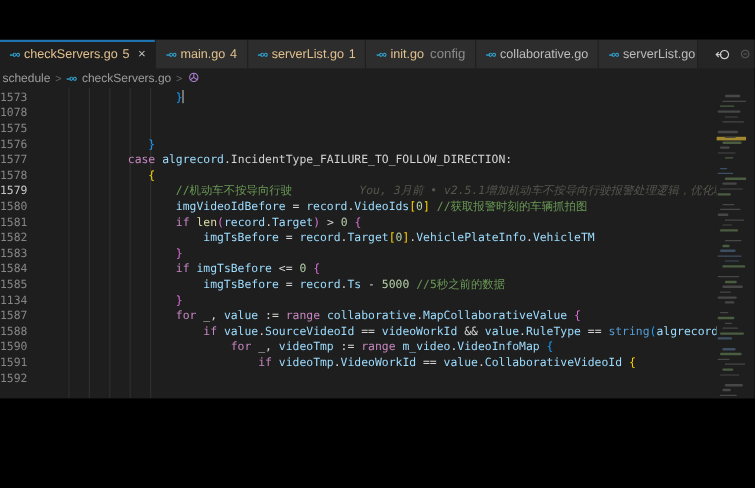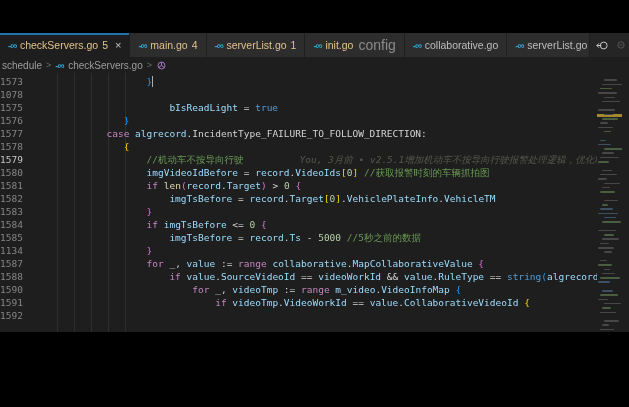--- a/index.html
+++ b/index.html
@@ -10,21 +10,21 @@
   
   #tabbar{position:absolute;top:0;left:0;width:629px;height:24px;background:#252526;display:flex;overflow:hidden;}
   .tab{height:24px;display:flex;align-items:center;flex:0 0 auto;padding:0 8px;background:#2d2d2d;
        border-right:1px solid #1f1f1f;font-size:10.5px;color:#e2c08d;position:relative;white-space:nowrap;cursor:pointer;}
   .tab.plain{color:#bdbdbd;}
   .tab.active{background:#1e1e1e;}
   .tab.active::before{content:"";position:absolute;top:0;left:0;right:0;height:2px;background:#1f74b0;}
   .tab.clip{max-width:66px;overflow:hidden;}
   .go-ic{color:#2fa8d8;font-size:9.5px;font-weight:bold;margin-right:4px;letter-spacing:-1px;}
   .tab .badge{margin-left:4px;}
-  .tab .detail{margin-left:5px;color:#8a8a8a;font-size:14px;}
+  .tab .detail{margin-left:5px;color:#8a8a8a;font-size:11px;}
   .tab .close{margin-left:7px;color:#c5c5c5;font-size:11px;line-height:10px;}
   #tabactions{margin-left:auto;display:flex;align-items:center;gap:6px;padding:0 2px 0 6px;background:#252526;flex:0 0 auto;}
   #tabactions svg{display:block;}
 
   
   #breadcrumb{position:absolute;top:24px;left:0;width:629px;height:16px;display:flex;align-items:center;
               font-size:10px;color:#9d9d9d;padding-left:2px;gap:4px;white-space:nowrap;}
   .bc-sep{color:#6a6a6a;font-size:9px;}
   #breadcrumb .go-ic{margin-right:1px;}
 
@@ -122,21 +122,21 @@
       </div>
 
     <div id="codearea">
         <div class="guide" style="left: 57px;"></div>
         <div class="guide" style="left: 74px;"></div>
         <div class="guide" style="left: 91px;"></div>
         <div class="guide" style="left: 108px;"></div>
         <div class="guide" style="left: 125px;"></div>
         <div class="line"><span class="lnum">1573</span><span class="lcode"><span class="tk-pl">                </span><span class="tk-bb">}</span><span class="cursor"></span></span></div>
         <div class="line"><span class="lnum">1078</span><span class="lcode"></span></div>
-        <div class="line"><span class="lnum">1575</span><span class="lcode"><span class="tk-pl">                    </span><span class="tk-var">bIsReadLight</span><span class="tk-pl"> = </span><span class="tk-blue">true</span></span></div>
+        <div class="line"><span class="lnum">1575</span></div>
         <div class="line"><span class="lnum">1576</span><span class="lcode"><span class="tk-pl">            </span><span class="tk-bb">}</span></span></div>
         <div class="line"><span class="lnum">1577</span><span class="lcode"><span class="tk-pl">         </span><span class="tk-kw">case</span><span class="tk-pl"> </span><span class="tk-var">algrecord</span><span class="tk-pl">.IncidentType_FAILURE_TO_FOLLOW_DIRECTION:</span></span></div>
         <div class="line"><span class="lnum">1578</span><span class="lcode"><span class="tk-pl">            </span><span class="tk-bg">{</span></span></div>
         <div class="line current"><span class="lnum">1579</span><span class="lcode"><span class="tk-pl">                </span><span class="tk-cm">//机动车不按导向行驶</span><span class="tk-bl">You, 3月前 • v2.5.1增加机动车不按导向行驶报警处理逻辑，优化联动抓拍</span></span></div>
         <div class="line"><span class="lnum">1580</span><span class="lcode"><span class="tk-pl">                </span><span class="tk-var">imgVideoIdBefore</span><span class="tk-pl"> = </span><span class="tk-var">record</span><span class="tk-pl">.</span><span class="tk-var">VideoIds</span><span class="tk-bg">[</span><span class="tk-num">0</span><span class="tk-bg">]</span><span class="tk-pl"> </span><span class="tk-cm">//获取报警时刻的车辆抓拍图</span></span></div>
         <div class="line"><span class="lnum">1581</span><span class="lcode"><span class="tk-pl">                </span><span class="tk-kw">if</span><span class="tk-pl"> </span><span class="tk-fn">len</span><span class="tk-bp">(</span><span class="tk-var">record</span><span class="tk-pl">.</span><span class="tk-var">Target</span><span class="tk-bp">)</span><span class="tk-pl"> &gt; </span><span class="tk-num">0</span><span class="tk-pl"> </span><span class="tk-bp">{</span></span></div>
         <div class="line"><span class="lnum">1582</span><span class="lcode"><span class="tk-pl">                    </span><span class="tk-var">imgTsBefore</span><span class="tk-pl"> = </span><span class="tk-var">record</span><span class="tk-pl">.</span><span class="tk-var">Target</span><span class="tk-bg">[</span><span class="tk-num">0</span><span class="tk-bg">]</span><span class="tk-pl">.</span><span class="tk-var">VehiclePlateInfo</span><span class="tk-pl">.</span><span class="tk-var">VehicleTM</span></span></div>
         <div class="line"><span class="lnum">1583</span><span class="lcode"><span class="tk-pl">                </span><span class="tk-bp">}</span></span></div>
         <div class="line"><span class="lnum">1584</span><span class="lcode"><span class="tk-pl">                </span><span class="tk-kw">if</span><span class="tk-pl"> </span><span class="tk-var">imgTsBefore</span><span class="tk-pl"> &lt;= </span><span class="tk-num">0</span><span class="tk-pl"> </span><span class="tk-bp">{</span></span></div>
         <div class="line"><span class="lnum">1585</span><span class="lcode"><span class="tk-pl">                    </span><span class="tk-var">imgTsBefore</span><span class="tk-pl"> = </span><span class="tk-var">record</span><span class="tk-pl">.</span><span class="tk-var">Ts</span><span class="tk-pl"> - </span><span class="tk-num">5000</span><span class="tk-pl"> </span><span class="tk-cm">//5秒之前的数据</span></span></div>

